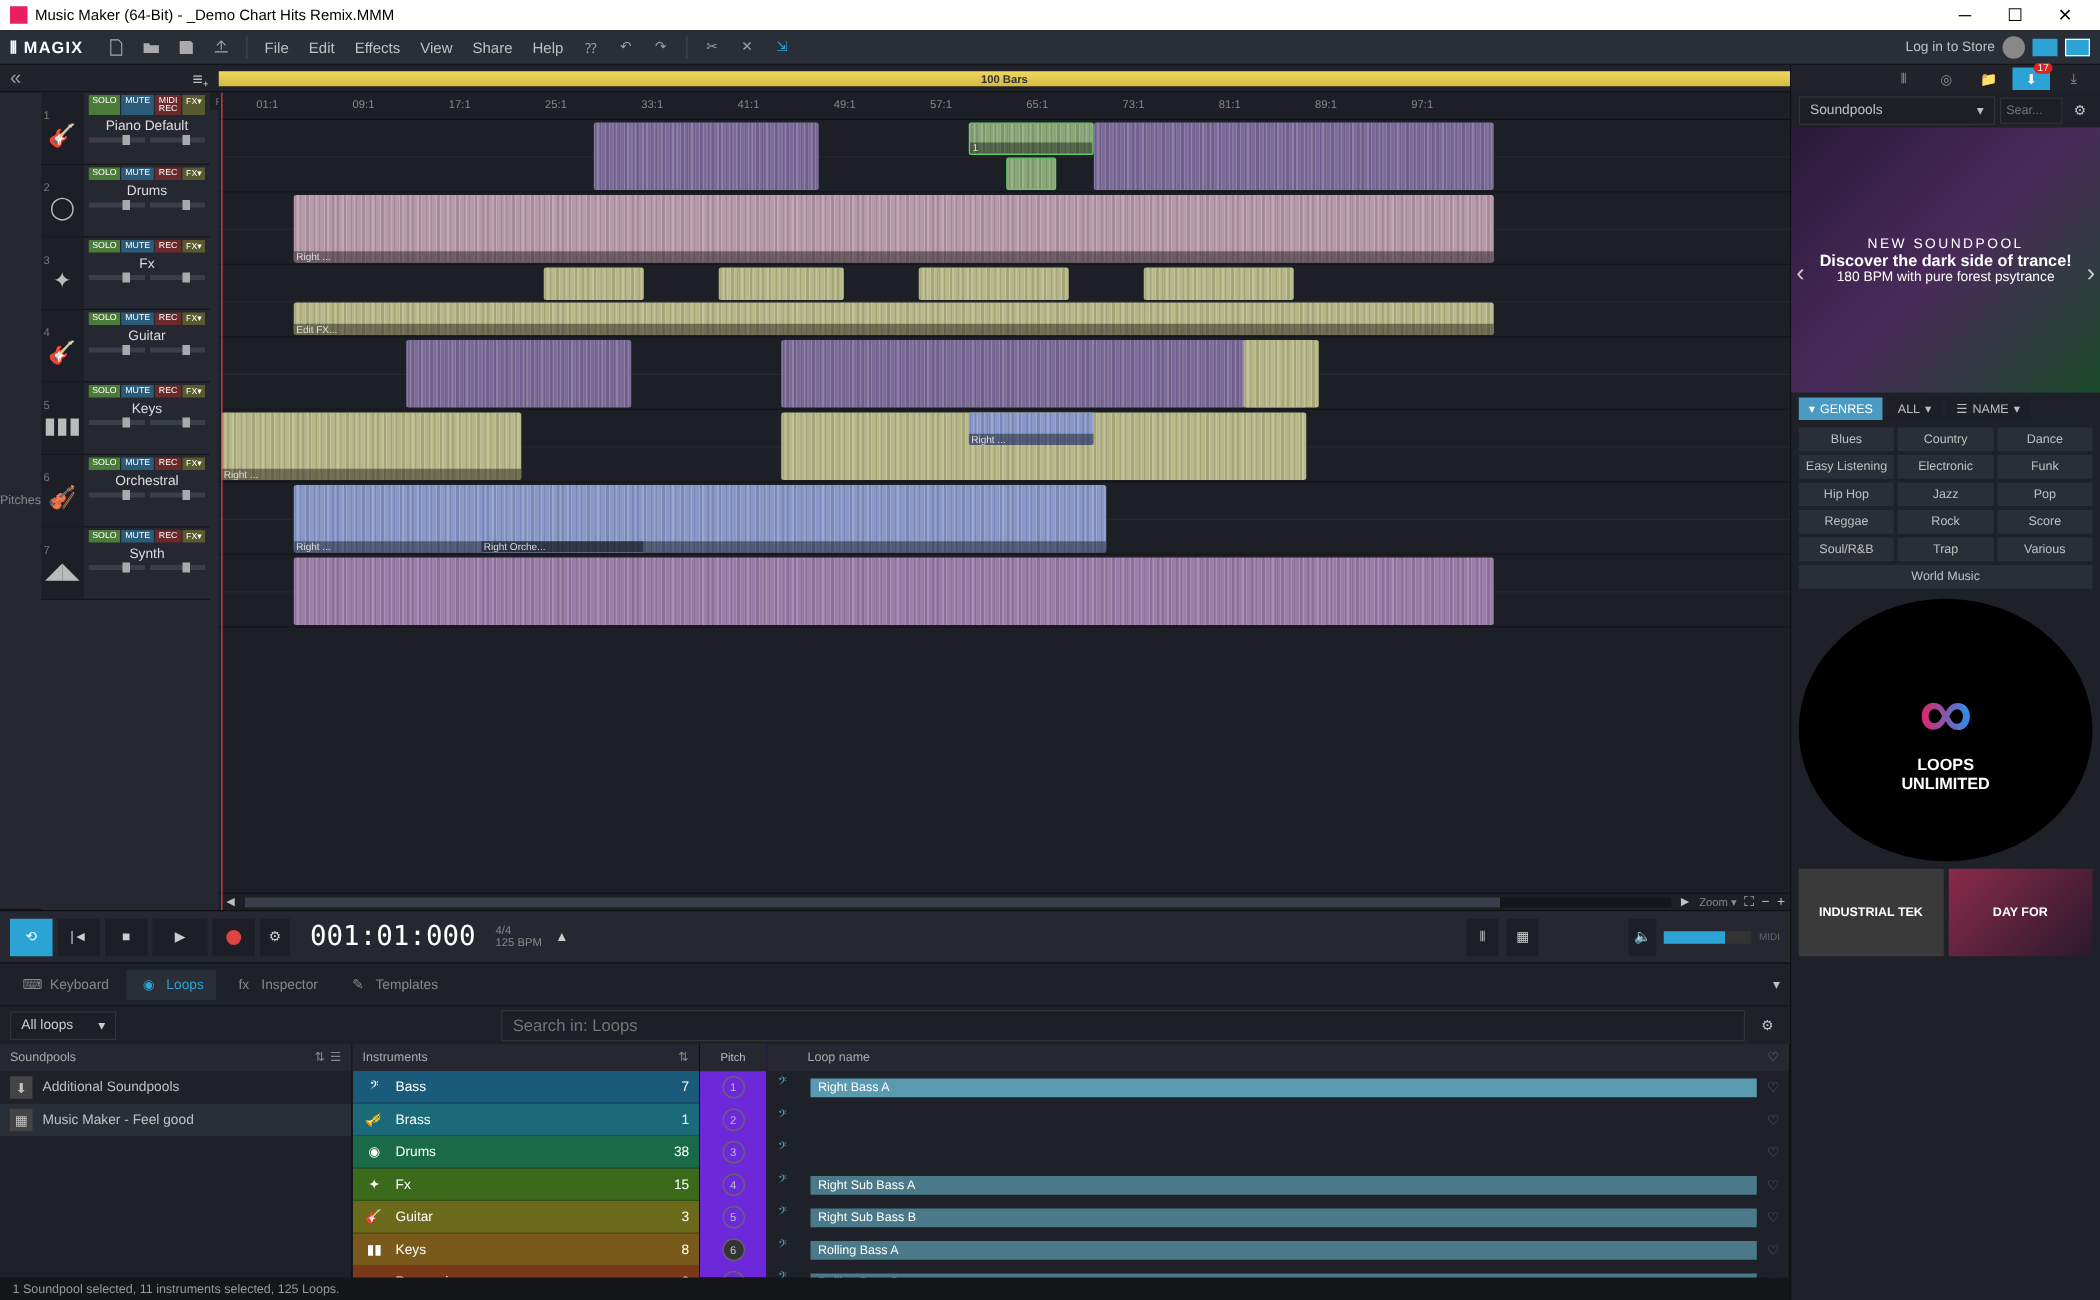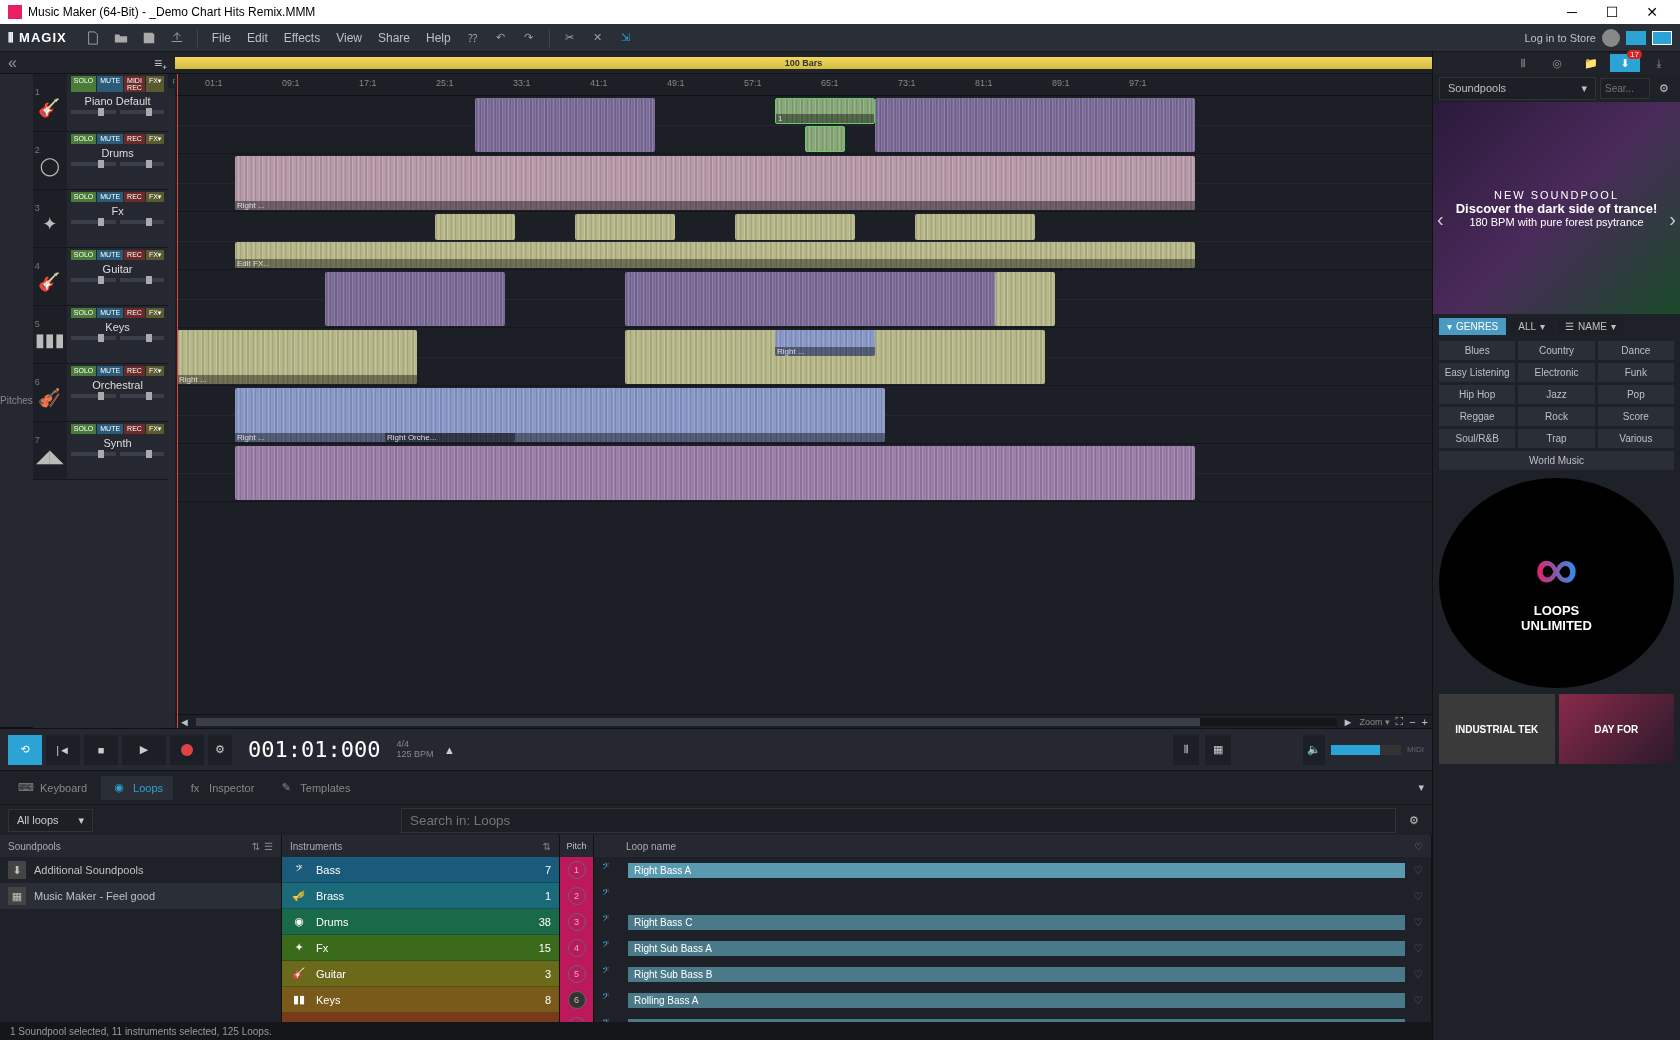--- a/index.html
+++ b/index.html
@@ -101,21 +101,21 @@
 .dc-header{height:22px;background:#252830;display:flex;align-items:center;padding:0 8px;font-size:10px;color:#aaa;}
 .dc-header .hdr-icons{margin-left:auto;display:flex;gap:4px;color:#888;}
 .sp-col{width:282px;}
 .sp-item{height:26px;display:flex;align-items:center;padding:0 8px;gap:8px;cursor:pointer;}
 .sp-item.sel{background:#2a2e36;}
 .sp-icon{width:18px;height:18px;background:#444;display:flex;align-items:center;justify-content:center;}
 .inst-col{width:278px;}
 .inst-item{height:26px;display:flex;align-items:center;padding:0 8px;gap:8px;cursor:pointer;border-bottom:1px solid rgba(0,0,0,0.2);}
 .inst-item .ii{width:18px;height:18px;display:flex;align-items:center;justify-content:center;}
 .inst-item .count{margin-left:auto;}
-.pitch-col{width:34px;background:#be185d;}
+.pitch-col{width:54px;background:#6d28d9;}
 .pitch-hdr{height:22px;display:flex;align-items:center;justify-content:center;font-size:9px;background:#252830;}
 .pitch-item{height:26px;display:flex;align-items:center;justify-content:center;}
 .pitch-circle{width:18px;height:18px;border:1px solid #666;border-radius:50%;display:flex;align-items:center;justify-content:center;font-size:9px;}
 .pitch-circle.sel{background:#333;}
 .loop-col{flex:1;}
 .loop-item{height:26px;display:flex;align-items:center;padding:0 8px;gap:8px;cursor:pointer;}
 .loop-item .li-icon{width:18px;height:18px;}
 .loop-item .heart{margin-left:auto;color:#666;}
 .loop-name-box{flex:1;background:#4a7a8a;padding:2px 6px;font-size:10px;color:#fff;}
 .loop-name-box.sel{background:#5a9ab0;}
@@ -594,21 +594,20 @@
                 <span class="li-icon" style="color:#4a9ac4">𝄢</span>
                 <div class="loop-name-box sel">Right Bass A</div>
                 <span class="heart">♡</span>
               </div>
               <div class="loop-item">
                 <span class="li-icon" style="color:#4a9ac4">𝄢</span>
                 <span class="heart">♡</span>
               </div>
               <div class="loop-item">
                 <span class="li-icon" style="color:#4a9ac4">𝄢</span>
-                <div class="loop-name-box ">Right Bass C</div>
                 <span class="heart">♡</span>
               </div>
               <div class="loop-item">
                 <span class="li-icon" style="color:#4a9ac4">𝄢</span>
                 <div class="loop-name-box ">Right Sub Bass A</div>
                 <span class="heart">♡</span>
               </div>
               <div class="loop-item">
                 <span class="li-icon" style="color:#4a9ac4">𝄢</span>
                 <div class="loop-name-box ">Right Sub Bass B</div>

